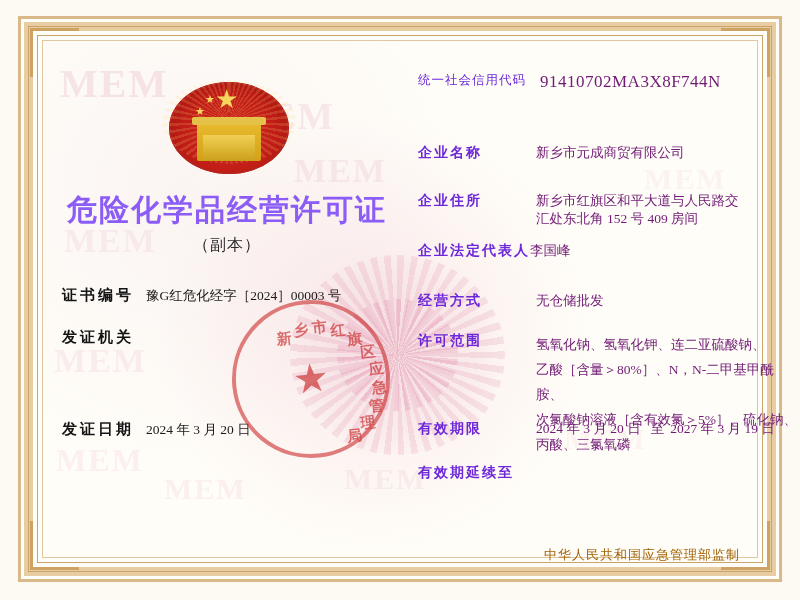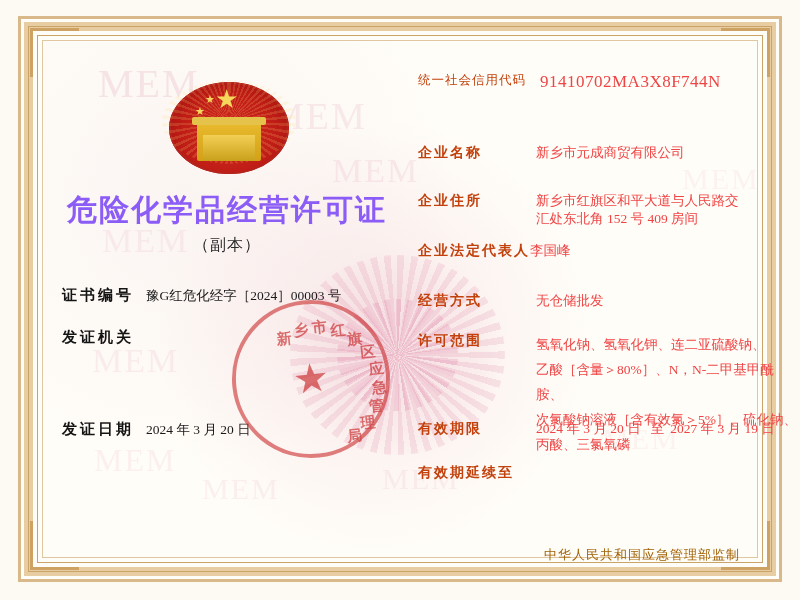--- a/index.html
+++ b/index.html
@@ -64,25 +64,24 @@
   
   .watermark-layer {
     position: absolute;
     left: 44px; top: 42px; right: 44px; bottom: 44px;
     overflow: hidden;
     pointer-events: none;
   }
   .wm {
     position: absolute;
     font-family: "Liberation Serif", serif;
-    font-weight: normal;
+    font-weight: bold;
     color: rgba(224,150,175,0.22);
     letter-spacing: 2px;
     user-select: none;
-    margin-left: 38px;
   }
 
   
   .rosette {
     position: absolute;
     left: 290px; top: 255px;
     width: 215px; height: 200px;
     border-radius: 50%;
     background:
       repeating-conic-gradient(from 0deg, rgba(223,140,170,0.20) 0deg 4deg, rgba(255,255,255,0) 4deg 8deg),
@@ -171,25 +170,25 @@
 
   #f-certno { left: 62px; top: 286px; }
   #f-issuer { left: 62px; top: 328px; }
   #f-issuedate { left: 62px; top: 420px; }
 
   .lfield .row { display: flex; align-items: flex-end; }
 
   
   .rfield { position: absolute; font-family: "Liberation Serif", serif; }
   .rfield .lbl {
-    font-size: 14px; font-weight: bold; color: #c2410c; letter-spacing: 2px;
+    font-size: 14px; font-weight: bold; color: #6d28d9; letter-spacing: 2px;
     white-space: nowrap;
   }
   .rfield .val {
-    font-size: 13.5px; color: #ef4444;
+    font-size: 13.5px; color: #701a75;
   }
   .rrow { display: flex; align-items: flex-start; }
   .rlbl-w { width: 118px; flex: 0 0 118px; }
 
   #f-uscc { left: 418px; top: 72px; }
   #f-uscc .lbl { font-size: 12.5px; font-weight: normal; letter-spacing: 1px; }
   #f-uscc .val { font-size: 17px; font-family: "Liberation Serif", serif; letter-spacing: 0.5px; }
 
   #f-name   { left: 418px; top: 144px; }
   #f-addr   { left: 418px; top: 192px; }

